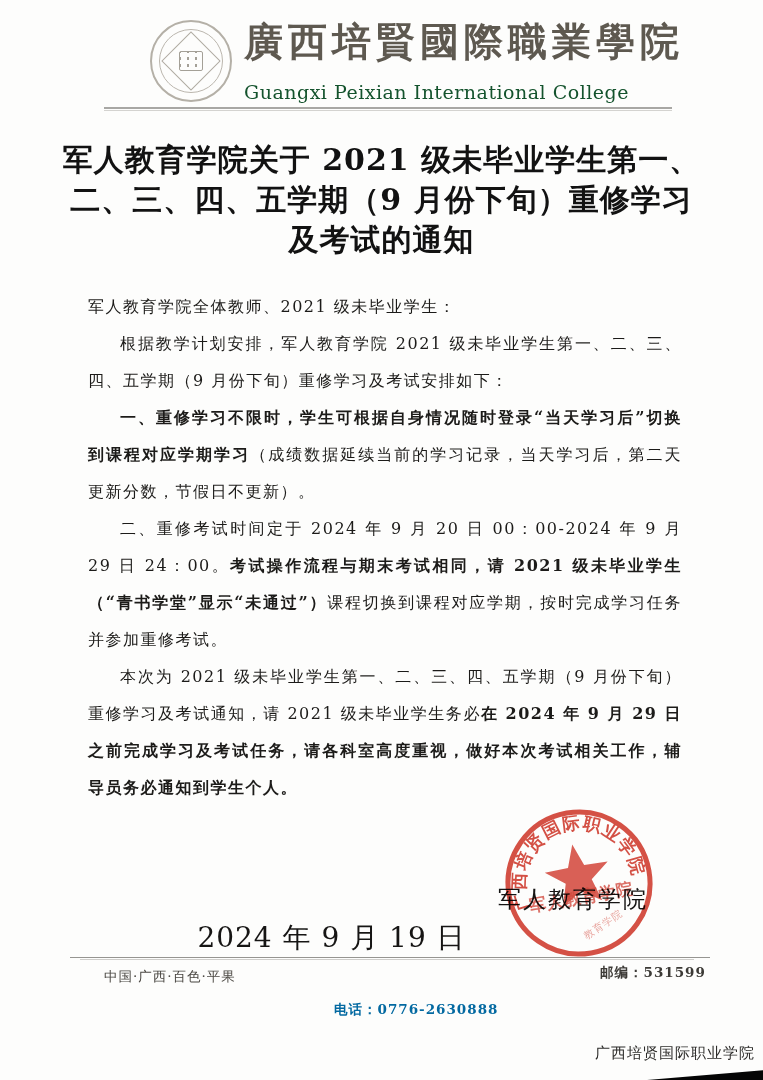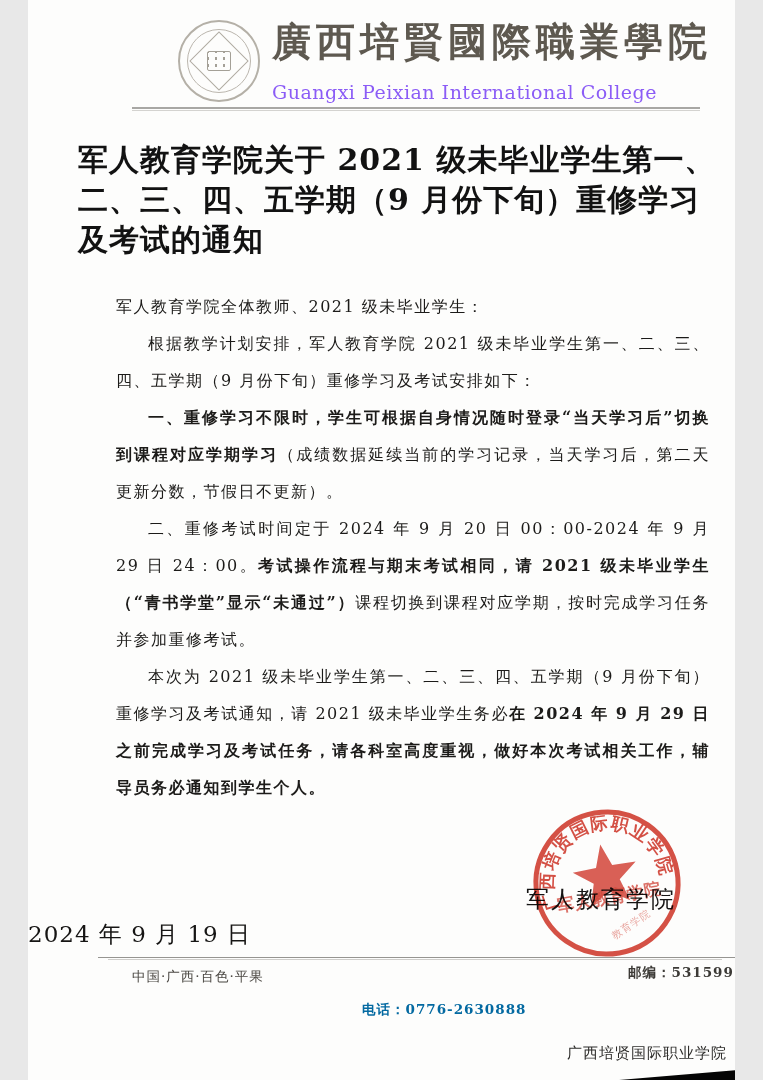--- a/index.html
+++ b/index.html
@@ -1,46 +1,46 @@
 <!DOCTYPE html>
 <html><head>
 <meta charset="utf-8">
 <style>
   * { margin:0; padding:0; box-sizing:border-box; }
   html,body { background:#e8e8e8; }
   .page {
-    position:relative; width:707px; height:1080px; margin:0 auto;
+    position:relative; width:763px; height:1080px; margin:0 auto;
     background:#fdfdfc; overflow:hidden;
     font-family:"DejaVu Serif","Liberation Serif",serif; color:#1d1c1a;
   }
   
   .header { position:absolute; top:20px; left:150px; display:flex; align-items:center; gap:12px; }
   .logo { position:relative; width:82px; height:82px; border:2px solid #a39d92; border-radius:50%; opacity:.8; flex:none; }
   .logo::before { content:""; position:absolute; inset:7px; border:1.5px solid #aaa49a; border-radius:50%; }
   .logo-diamond { position:absolute; left:50%; top:50%; width:42px; height:42px; border:1.5px solid #9d978c; transform:translate(-50%,-50%) rotate(45deg); }
   .logo-book { position:absolute; left:50%; top:50%; width:24px; height:20px; transform:translate(-50%,-50%); border:1.5px solid #8f897e; border-radius:2px;
     background-image:radial-gradient(#8f897e 1.3px, transparent 1.5px); background-size:8px 7px; background-position:4px 3px; }
   .brand-zh { font-size:39px; font-weight:600; letter-spacing:5px; color:#5e5950; line-height:1.1; white-space:nowrap; }
-  .brand-en { font-size:19px; color:#8b5cf6; letter-spacing:.5px; margin-top:18px; }
+  .brand-en { font-size:19px; color:#14532d; letter-spacing:.5px; margin-top:18px; }
   .header-rule { position:absolute; top:107px; left:104px; width:568px; border-top:2px solid #a8a7a4; }
   .header-rule::after { content:""; position:absolute; left:0; top:1px; width:100%; border-top:1px solid #d4d3d0; }
   
-  .doc-title { position:absolute; top:140px; left:50px; width:663px; 
+  .doc-title { position:absolute; top:140px; left:50px; width:663px; text-align:center;
     font-size:30px; font-weight:700; line-height:40px; letter-spacing:1px; color:#121212; }
   
   .doc-body { position:absolute; top:288px; left:88px; width:594px;
     font-size:16px; line-height:37px; letter-spacing:1.5px; text-align:justify; color:#1c1b19; }
   .para { margin:0; }
   .para.indent { text-indent:2em; }
   .seg.bold { font-weight:700; }
   
   .sig-dept { position:absolute; top:884px; left:0; width:648px; text-align:right;
     font-size:23px; letter-spacing:2px; color:#161514; }
-  .sig-date { position:absolute; top:919px; left:0; width:663px; text-align:left;
-    font-size:23px; letter-spacing:1px; color:#161514; }
+  .sig-date { position:absolute; top:919px; left:0; width:663px; text-align:center;
+    font-size:28px; letter-spacing:1px; color:#161514; }
   .stamp { position:absolute; left:494px; top:798px; width:170px; height:170px;
     mix-blend-mode:multiply; opacity:.92; transform:rotate(-10deg); }
   
   .footer-rule { position:absolute; top:957px; left:70px; width:640px; border-top:1.5px solid #969591; }
   .footer-rule::after { content:""; position:absolute; left:10px; top:1px; width:96%; border-top:1px solid #cfcecb; }
   .footer-item { position:absolute; font-size:13.5px; color:#4b4843; letter-spacing:1px; }
   .footer-address { top:968px; left:104px;text-align:center; }
   .footer-phone { top:965px; left:334px; font-weight:700; color:#0369a1;margin-top:36px; }
   .footer-post { top:964px; left:575px; font-weight:600; color:#3c3a36;padding-left:25px; }
   

